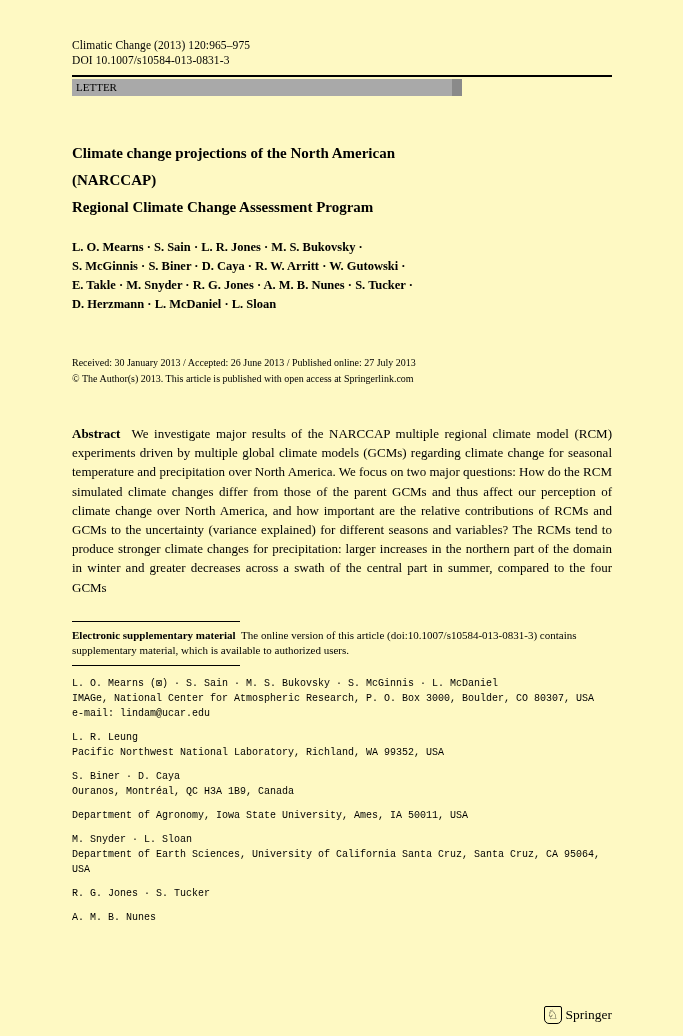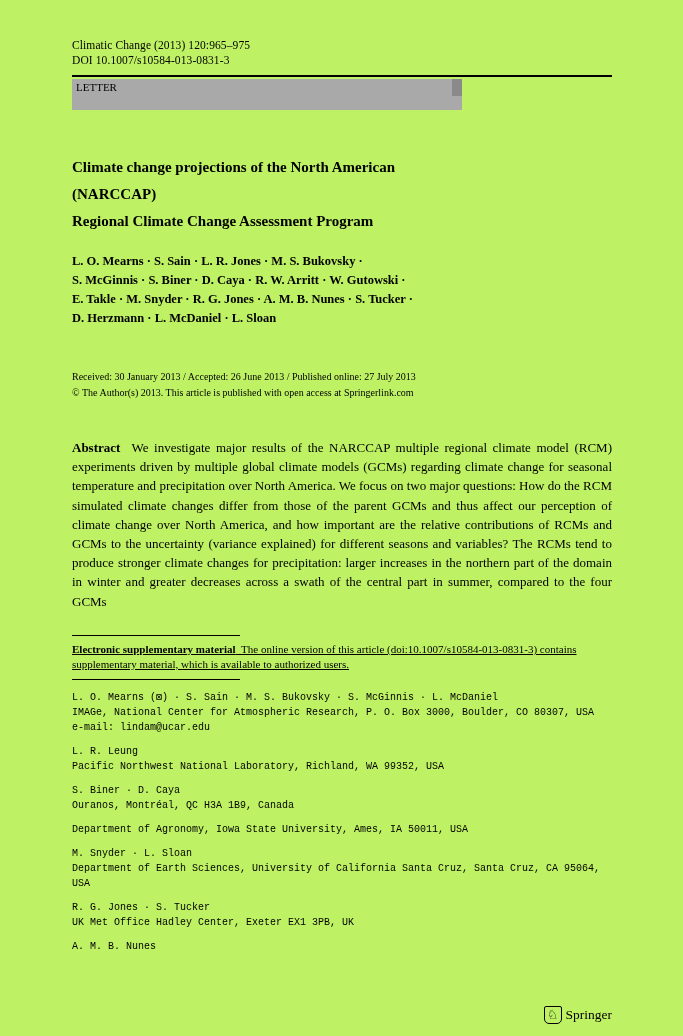--- a/index.html
+++ b/index.html
@@ -1,33 +1,33 @@
 <!DOCTYPE html>
 <html><head>
 <meta charset="utf-8">
 <style>
   * { margin:0; padding:0; box-sizing:border-box; }
   html,body { background:#ffffff; }
   .page {
     position:relative;
     width:683px; height:1036px;
-    background:#bef264;
+    background:#fef9c3;
     color:#000000;
     font-family:"Liberation Serif", serif;
     padding:38px 71px 0 72px;
     overflow:hidden;
   }
   .content { width:540px; }
 
   .jline { font-size:11.5px; line-height:15px; letter-spacing:0.1px; }
   .top-rule { height:2px; background:#000; margin-top:7px; }
   .badge {
     position:relative;
     margin-top:2px;
-    width:390px; height:31px;
+    width:390px; height:17px;
     background:#a9a9a9;
     font-size:11px; line-height:17px;
     padding-left:4px;
     color:#000;
   }
   .badge::after{
     content:"";
     position:absolute; right:0; top:0;
     width:10px; height:17px;
     background:#8a8a8a;
@@ -40,21 +40,21 @@
 
   .abstract {
     margin-top:38px;
     font-size:13px; line-height:19.2px;
     text-align:justify;
     text-align-last:justify;
   }
   .bold { font-weight:bold; }
 
   .fn-rule-top { width:168px; height:1px; background:#000; margin:24px 0 6px 0; }
-  .esm { font-size:11px; line-height:15px;text-decoration:underline; }
+  .esm { font-size:11px; line-height:15px; }
   .fn-rule-bottom { width:168px; height:1px; background:#000; margin:7px 0 10px 0; }
 
   .affil { font-size:10px; line-height:15px; margin-bottom:9px;font-family:Liberation Mono, monospace; }
   .affil .email { text-decoration:none; color:#000; }
 
   .springer {
     position:absolute; right:71px; bottom:12px;
     font-size:13.5px;
     display:flex; align-items:center; gap:4px;
     font-family:"Liberation Serif", serif;
@@ -130,21 +130,20 @@
         <div>Department of Agronomy, Iowa State University, Ames, IA 50011, USA</div>
       </div>
 
       <div class="affil">
         <div>M. Snyder · L. Sloan</div>
         <div>Department of Earth Sciences, University of California Santa Cruz, Santa Cruz, CA 95064, USA</div>
       </div>
 
       <div class="affil">
         <div>R. G. Jones · S. Tucker</div>
-        <div>UK Met Office Hadley Center, Exeter EX1 3PB, UK</div>
       </div>
 
       <div class="affil">
         <div>A. M. B. Nunes</div>
       </div>
 
     </div>
   </div>
 
   <div class="springer">

